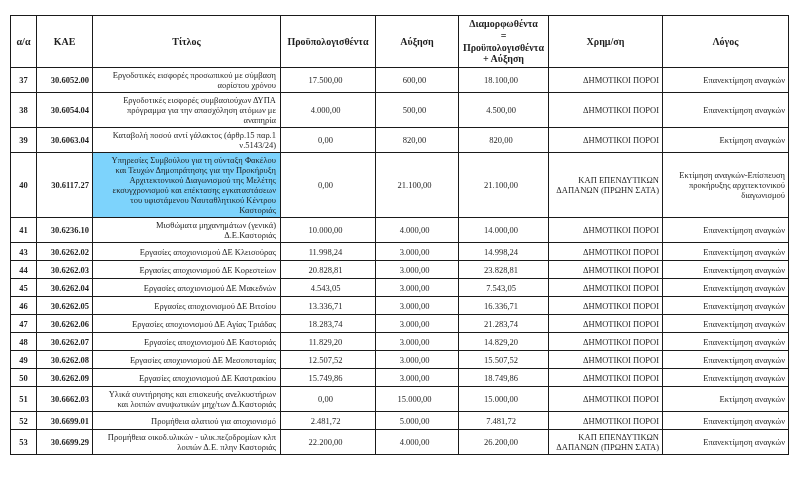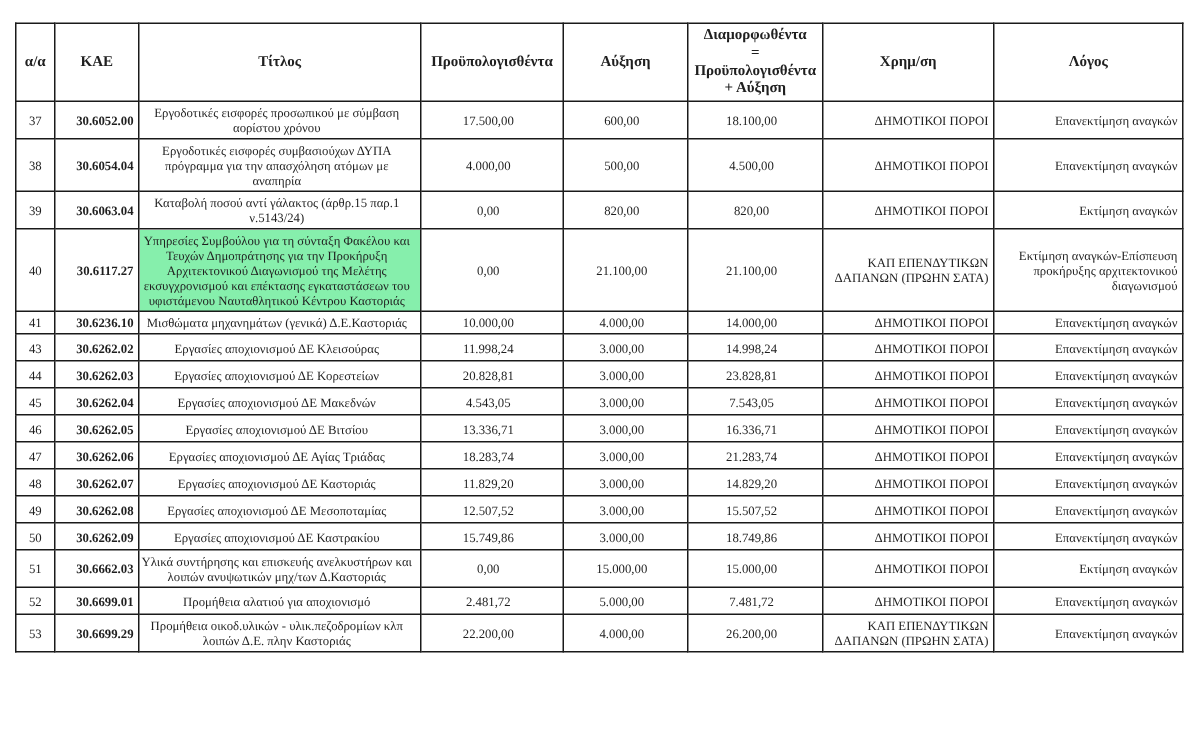--- a/index.html
+++ b/index.html
@@ -27,28 +27,28 @@
     overflow:hidden;
   }
   .budget thead th{
     font-weight:bold;
     font-size:10px;
     text-align:center;
     height:46px;
     white-space:pre-line;
     padding:2px 2px;
   }
-  td.c-num{ text-align:center; font-weight:normal; }
+  td.c-num{ text-align:center; font-weight:bold; }
   td.c-kae{ text-align:right; font-weight:bold; }
-  td.c-title{ text-align:center; padding-left:0; padding-right:4px; }
+  td.c-title{ text-align:right; padding-left:14px; padding-right:4px; }
   td.c-amount{ text-align:center; padding-right:8px; }
   td.c-funding{ text-align:right; }
   td.c-reason{ text-align:right; }
   tr.single td{ height:13px; }
-  tr.hl td.c-title{ background:#86efac; }
+  tr.hl td.c-title{ background:#7dd3fc; }
 </style>
 </head>
 <body>
 
 <div class="page">
   <table class="budget">
     <colgroup>
       <col style="width:26px">
       <col style="width:56px">
       <col style="width:188px">

